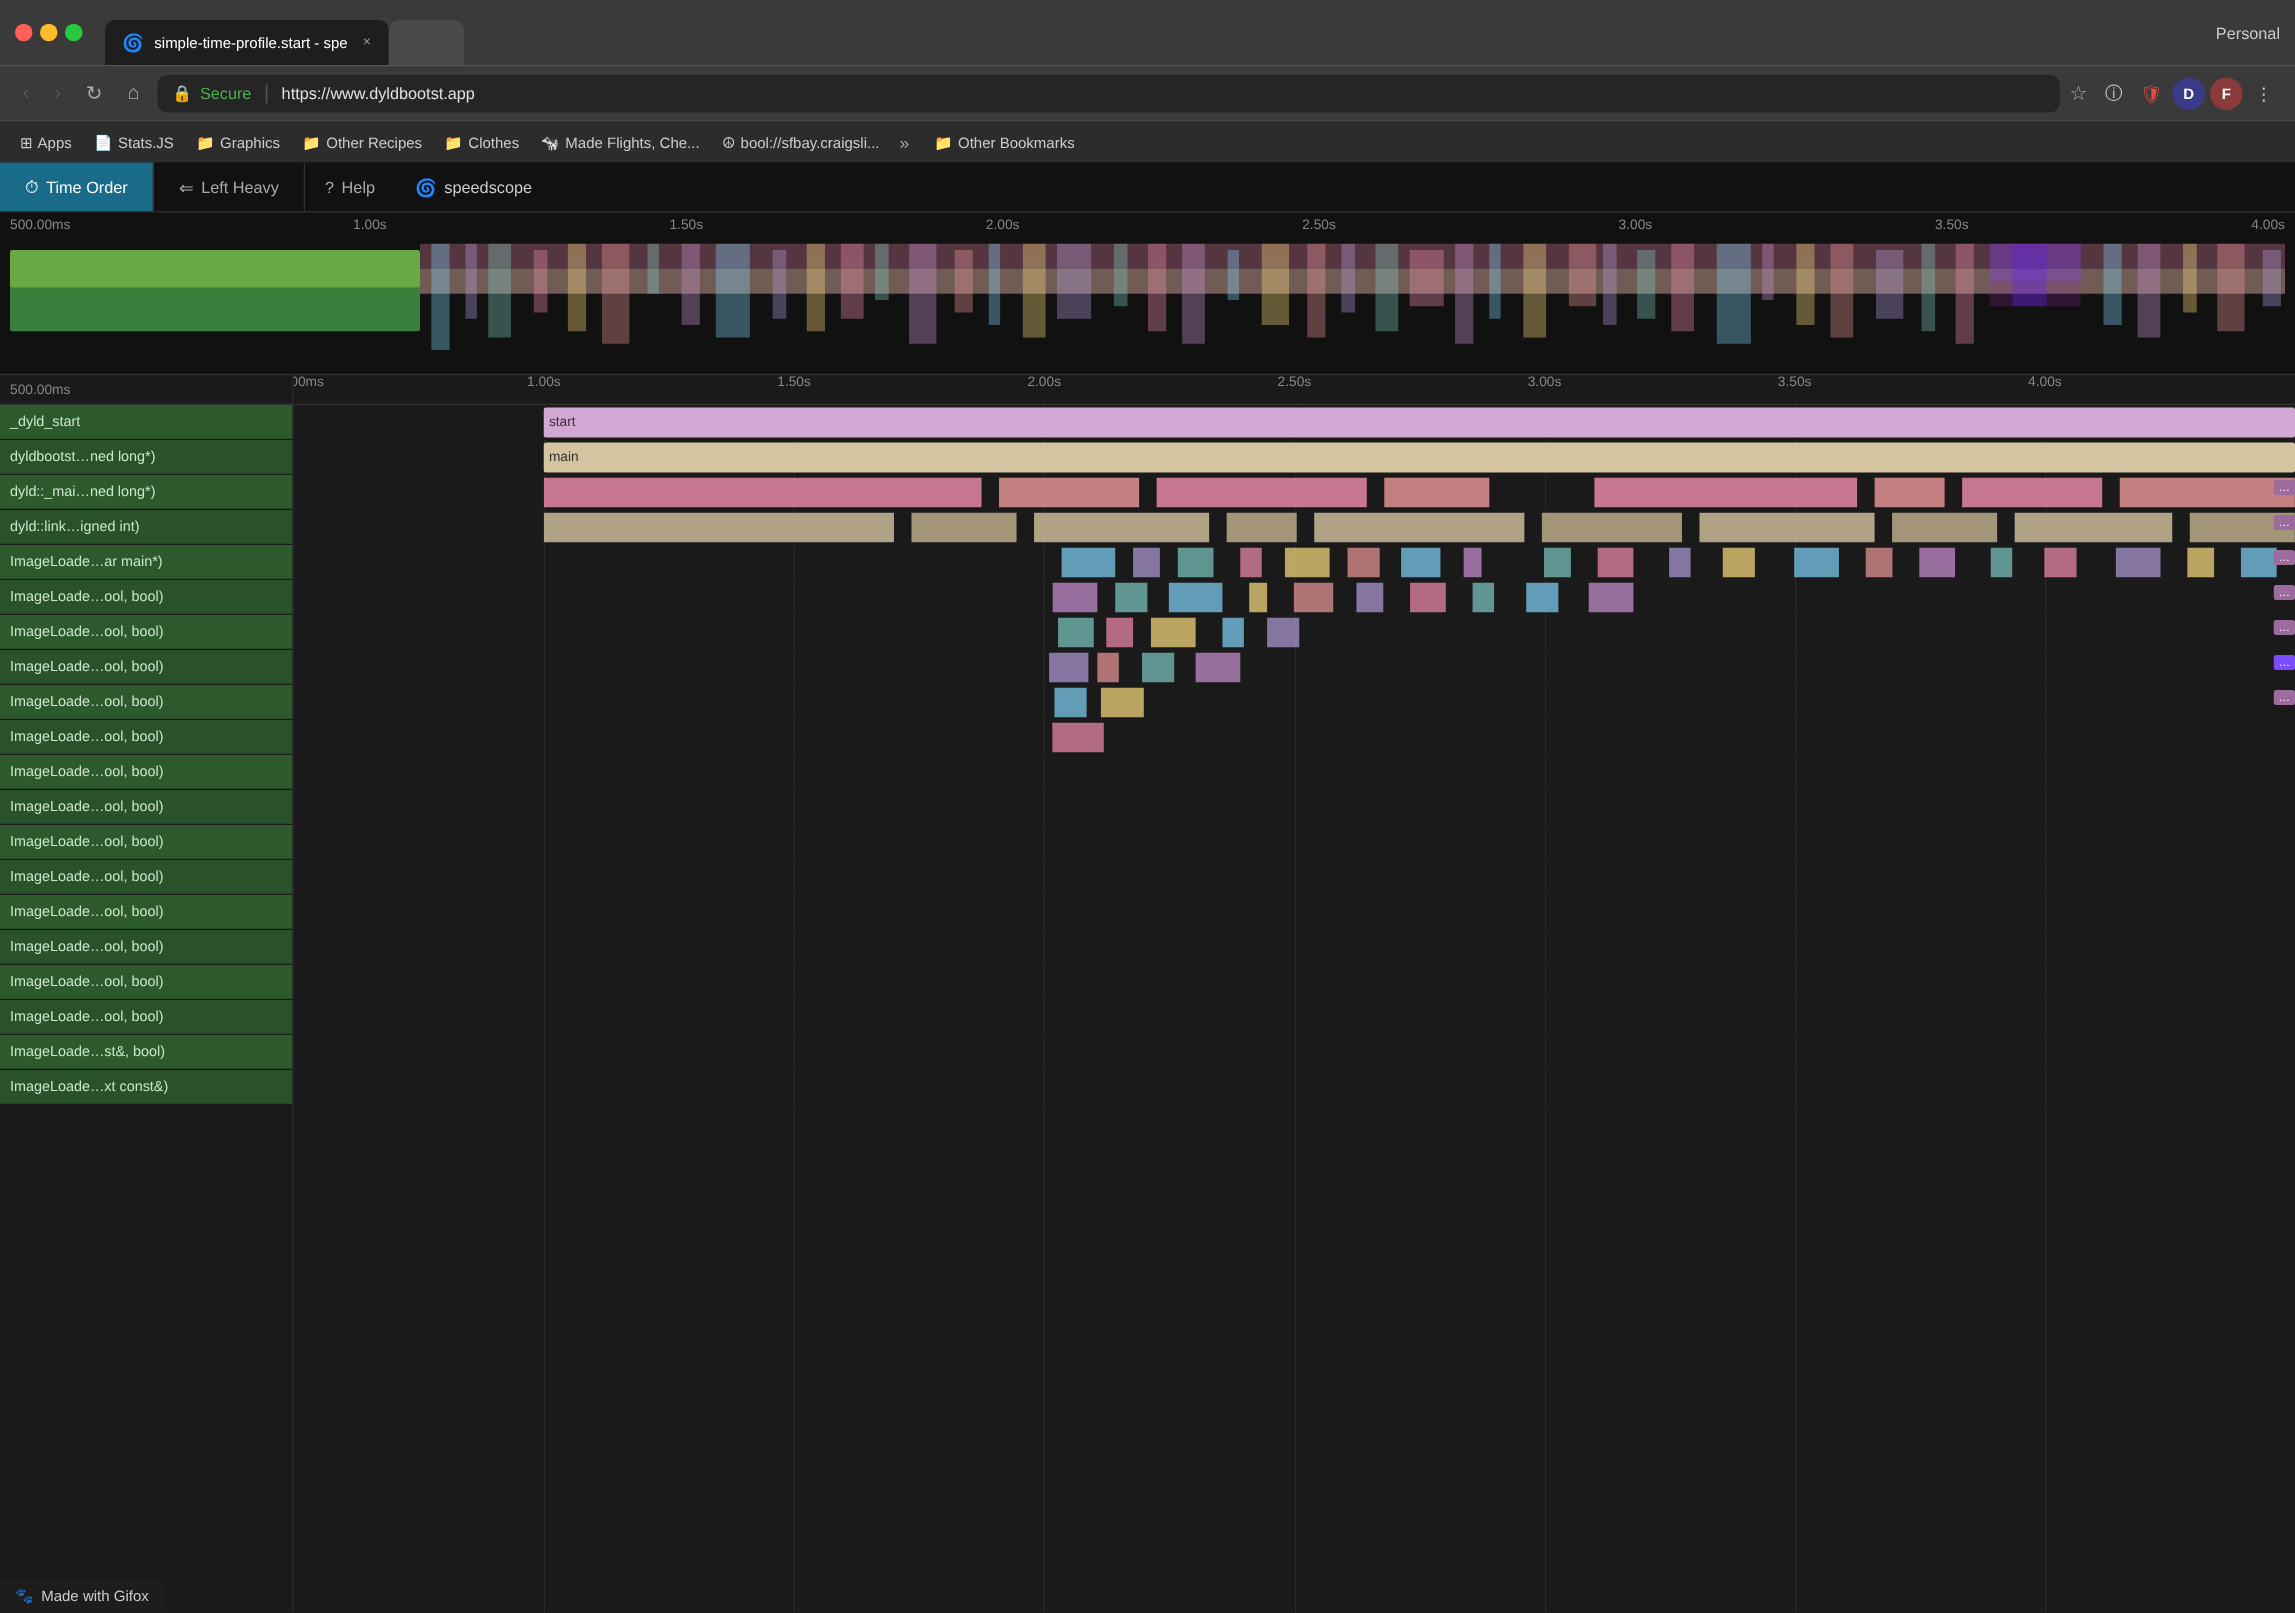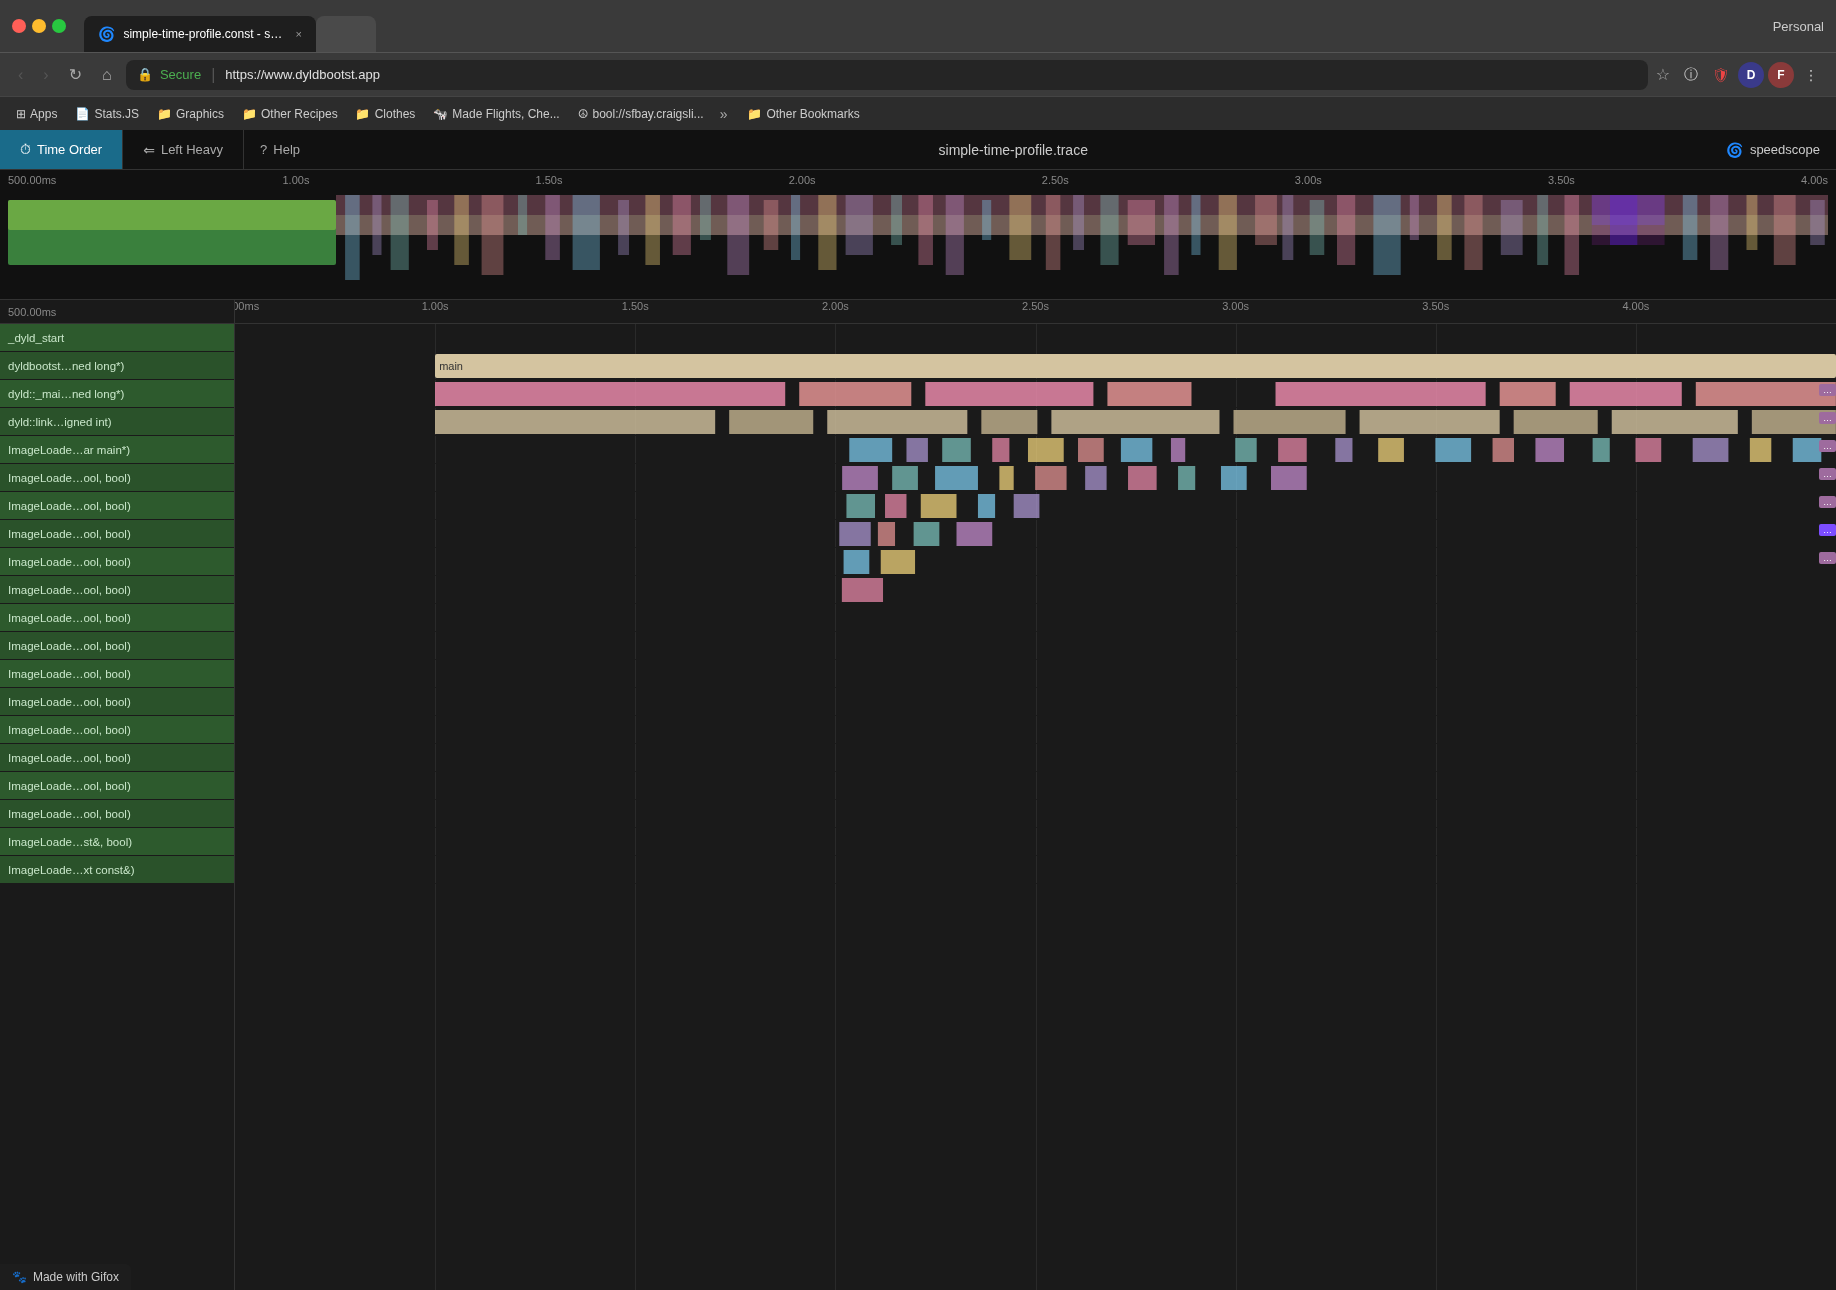--- a/index.html
+++ b/index.html
@@ -163,21 +163,21 @@
 
   <div class="title-bar">
     <div class="traffic-lights">
       <div class="traffic-light tl-close"></div>
       <div class="traffic-light tl-minimize"></div>
       <div class="traffic-light tl-maximize"></div>
     </div>
     <div class="tab-bar">
       <div class="tab active">
         <span class="tab-icon">🌀</span>
-        <span class="tab-title">simple-time-profile.const - spe</span>
+        <span class="tab-title">simple-time-profile.start - spe</span>
         <span class="tab-close">×</span>
       </div>
       <div class="tab" style="background:#4a4a4a; width:60px;"></div>
     </div>
     <span class="personal-label">Personal</span>
   </div>
 
   <div class="address-bar">
     <button class="nav-btn disabled">‹</button>
     <button class="nav-btn disabled">›</button>
@@ -244,21 +244,20 @@
       <span>Time Order</span>
     </div>
     <div class="view-tab">
       <span style="font-size:14px;">⇐</span>
       <span>Left Heavy</span>
     </div>
     <div class="help-tab">
       <span>?</span>
       <span>Help</span>
     </div>
-    <div class="toolbar-title">simple-time-profile.trace</div>
     <div class="speedscope-logo">
       <span style="font-size:14px;">🌀</span>
       <span>speedscope</span>
     </div>
   </div>
 
   <div class="timeline-container">
 
     <div class="mini-timeline" style="position:relative; height:130px; background:#111; border-bottom:1px solid #333; overflow:hidden;">
 
@@ -425,20 +424,23 @@
         </div>
 
         <div style="position:absolute; left:12.5%; top:24px; bottom:0; width:1px; background:#2a2a2a; z-index:0;"></div>
         <div style="position:absolute; left:25%; top:24px; bottom:0; width:1px; background:#2a2a2a; z-index:0;"></div>
         <div style="position:absolute; left:37.5%; top:24px; bottom:0; width:1px; background:#2a2a2a; z-index:0;"></div>
         <div style="position:absolute; left:50%; top:24px; bottom:0; width:1px; background:#2a2a2a; z-index:0;"></div>
         <div style="position:absolute; left:62.5%; top:24px; bottom:0; width:1px; background:#2a2a2a; z-index:0;"></div>
         <div style="position:absolute; left:75%; top:24px; bottom:0; width:1px; background:#2a2a2a; z-index:0;"></div>
         <div style="position:absolute; left:87.5%; top:24px; bottom:0; width:1px; background:#2a2a2a; z-index:0;"></div>
 
+        <div style="position:absolute; top:24px; left:0; right:0; height:28px; border-bottom:1px solid #1a1a1a;">
+          <div style="position:absolute; left:12.5%; top:2px; width:87.5%; height:24px; background:#d4a8d4; border-radius:2px; font-size:11px; color:#333; display:flex; align-items:center; padding:0 4px;">start</div>
+        </div>
 
         <div style="position:absolute; top:52px; left:0; right:0; height:28px; border-bottom:1px solid #1a1a1a;">
           <div style="position:absolute; left:12.5%; top:2px; width:87.5%; height:24px; background:#d4c4a0; border-radius:2px; font-size:11px; color:#333; display:flex; align-items:center; padding:0 4px;">main</div>
         </div>
 
         <div style="position:absolute; top:80px; left:0; right:0; height:28px; border-bottom:1px solid #1a1a1a;">
           <svg style="position:absolute; left:12.5%; top:2px; width:87.5%; height:24px;" viewBox="0 0 1000 24" preserveAspectRatio="none">
             <rect x="0" y="0" width="250" height="24" fill="#f48fb1" opacity="0.8"></rect>
             <rect x="260" y="0" width="80" height="24" fill="#ef9a9a" opacity="0.8"></rect>
             <rect x="350" y="0" width="120" height="24" fill="#f48fb1" opacity="0.8"></rect>

